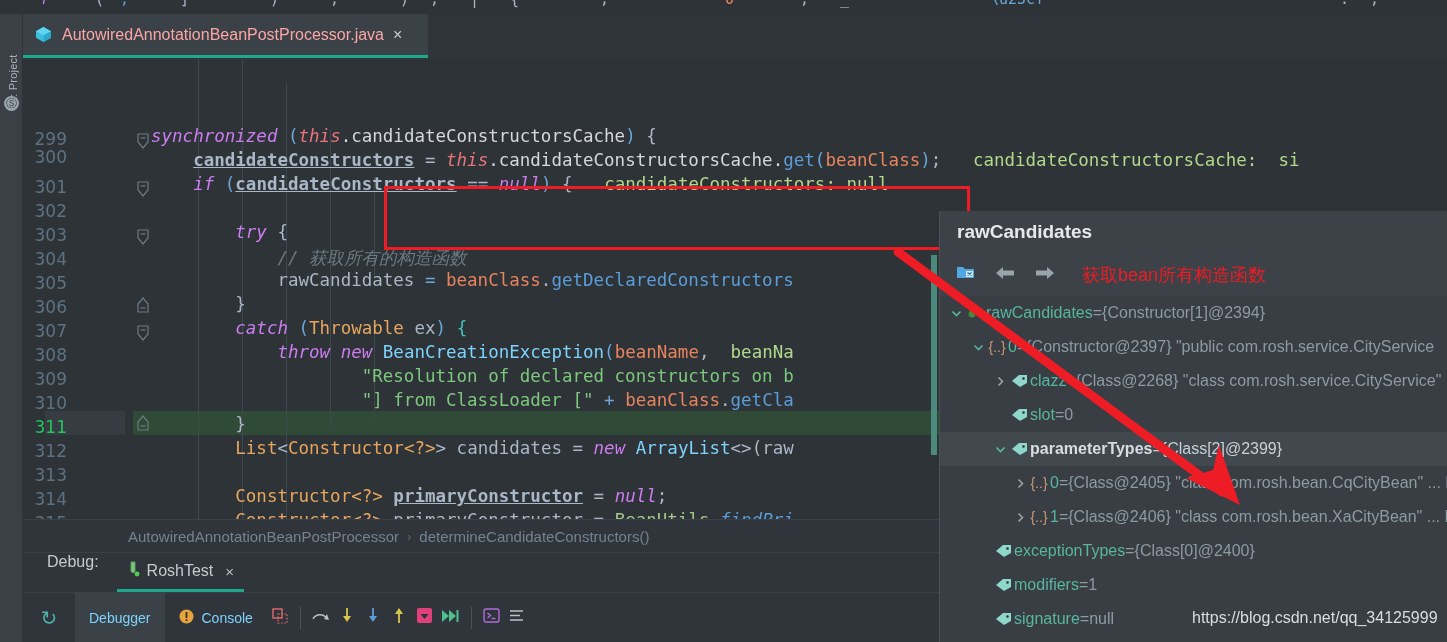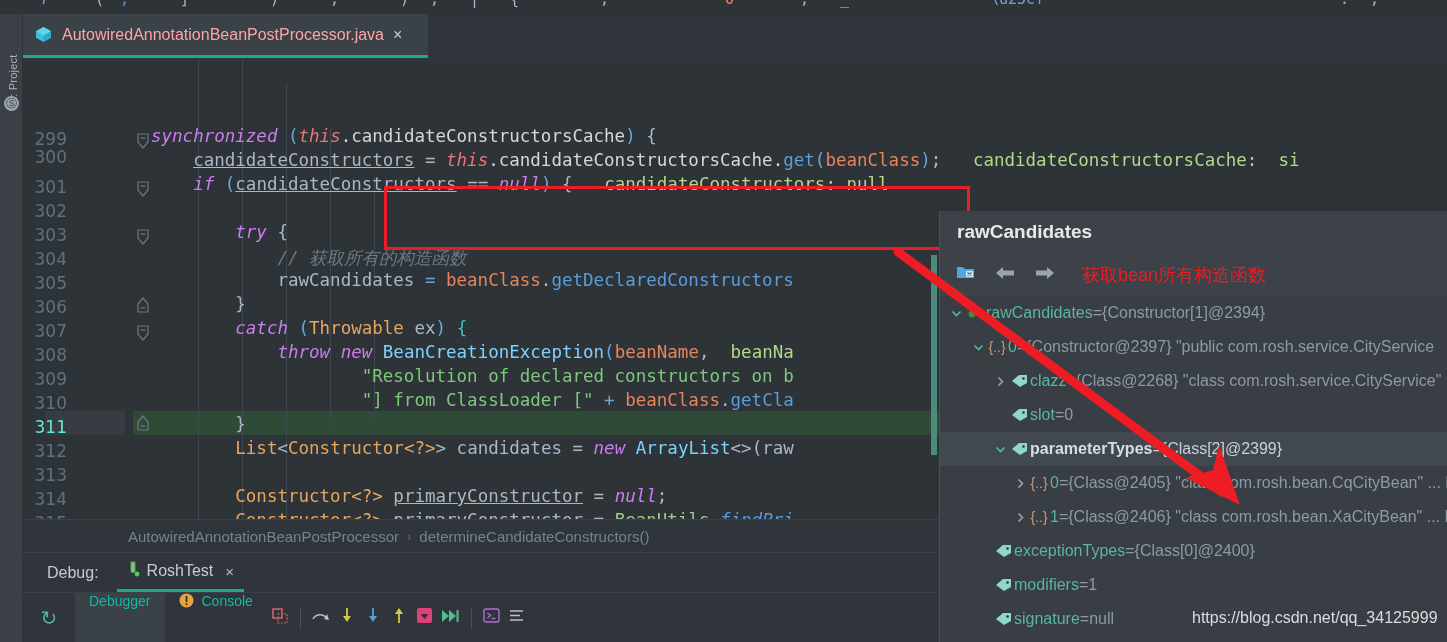--- a/index.html
+++ b/index.html
@@ -75,21 +75,21 @@
   }
   .gutter {
     position: absolute; left: 0; top: 0; width: 110px; height: 460px;
     background: #2e3338;
   }
   .lnum {
     position: absolute; right: 66px;
     font-family: "DejaVu Sans", sans-serif;
     font-size: 17px; color: #5e7282; text-align: right; width: 40px;
   }
-  .lnum.cur { color: #5eead4; }
+  .lnum.cur { color: #22c55e; }
   .cur-line-gutter {
     position: absolute; left: 22px; width: 80px; height: 24px;
     background: #363c42;
   }
   .fold {
     position: absolute; left: 113px; width: 14px; height: 14px;
   }
   .fold svg { display:block; }
 
   .indentguides { position: absolute; left: 0; top: 0; width: 1424px; height: 460px; }
@@ -106,21 +106,21 @@
     font-size: 17.5px;
     white-space: pre;
   }
   .cl { position: absolute; left: 0; white-space: pre; }
 
   
   .kw   { color: #cc7df0; font-style: italic; }
   .thiskw { color: #e8757a; font-style: italic; }
   .type { color: #e8a65d; }
   .ident{ color: #a9b7c6; }
-  .iden-u { color: #a9b7c6; text-decoration: underline; }
+  .iden-u { color: #a9b7c6; text-decoration: underline; font-weight: bold; }
   .fld  { color: #d5d8da; }
   .meth { color: #5b9dd9; }
   .cls  { color: #7dd3fc; }
   .str  { color: #7ec87e; }
   .num  { color: #e8845d; }
   .par  { color: #e8845d; }
   .punc { color: #a9b7c6; }
   .brace-hl { color: #43c3bd; }
   .cmt  { color: #6b7a83; font-style: italic; }
   .hint { color: #b3d88c; }
@@ -145,41 +145,41 @@
   .breadcrumb .sep { color: #5c6b76; font-size: 13px; }
 
   
   .debugwin {
     position: absolute; left: 23px; top: 552px; width: 916px; height: 90px;
     background: #30353b;
     border-top: 1px solid #3a4046;
   }
   .dbg-title {
     position: absolute; left: 0; top: 0; height: 39px; width: 916px;
-    display: flex; align-items: center; padding-left: 24px; gap: 12px;
+    display: flex; align-items: flex-start; padding-left: 24px; gap: 12px;
   }
   .dbg-title .lbl { font-size: 16px; color: #c3cbd2; }
   .dbg-title .cfgtab {
     display: flex; align-items: center; gap: 7px;
     height: 39px; padding: 0 10px;
     border-bottom: 3px solid #1ea98c;
     margin-left: 6px;
   }
   .dbg-title .cfgname { font-size: 16px; color: #c3cbd2; }
   .dbg-title .cfgx { font-size: 15px; color: #b6bec5; margin-left: 5px; }
 
   .dbg-toolbar {
     position: absolute; left: 0; top: 39px; width: 916px; height: 51px;
     display: flex; align-items: center; gap: 0;
     border-top: 1px solid #3a4046;
   }
   .rerun-ico { width: 52px; text-align: center; color: #4fb3a5; font-size: 20px; }
   .tabbtn {
-    height: 51px; display: flex; align-items: flex-start; gap: 8px;
-    padding: 0 14px; font-size: 14px; color: #14b8a6;
+    height: 51px; display: flex; align-items: center; gap: 8px;
+    padding: 0 14px; font-size: 14px; color: #7dd3fc;
   }
   .tabbtn.active { background: #3a4147; }
   .divider { width: 1px; height: 22px; background: #4a5158; margin: 0 7px; }
   .tbico { width: 26px; text-align: center; font-size: 17px; }
 
   
   .varpanel {
     position: absolute; left: 939px; top: 211px; width: 508px; height: 431px;
     background: #3c4247;
     border-left: 1px solid #4a5158;

